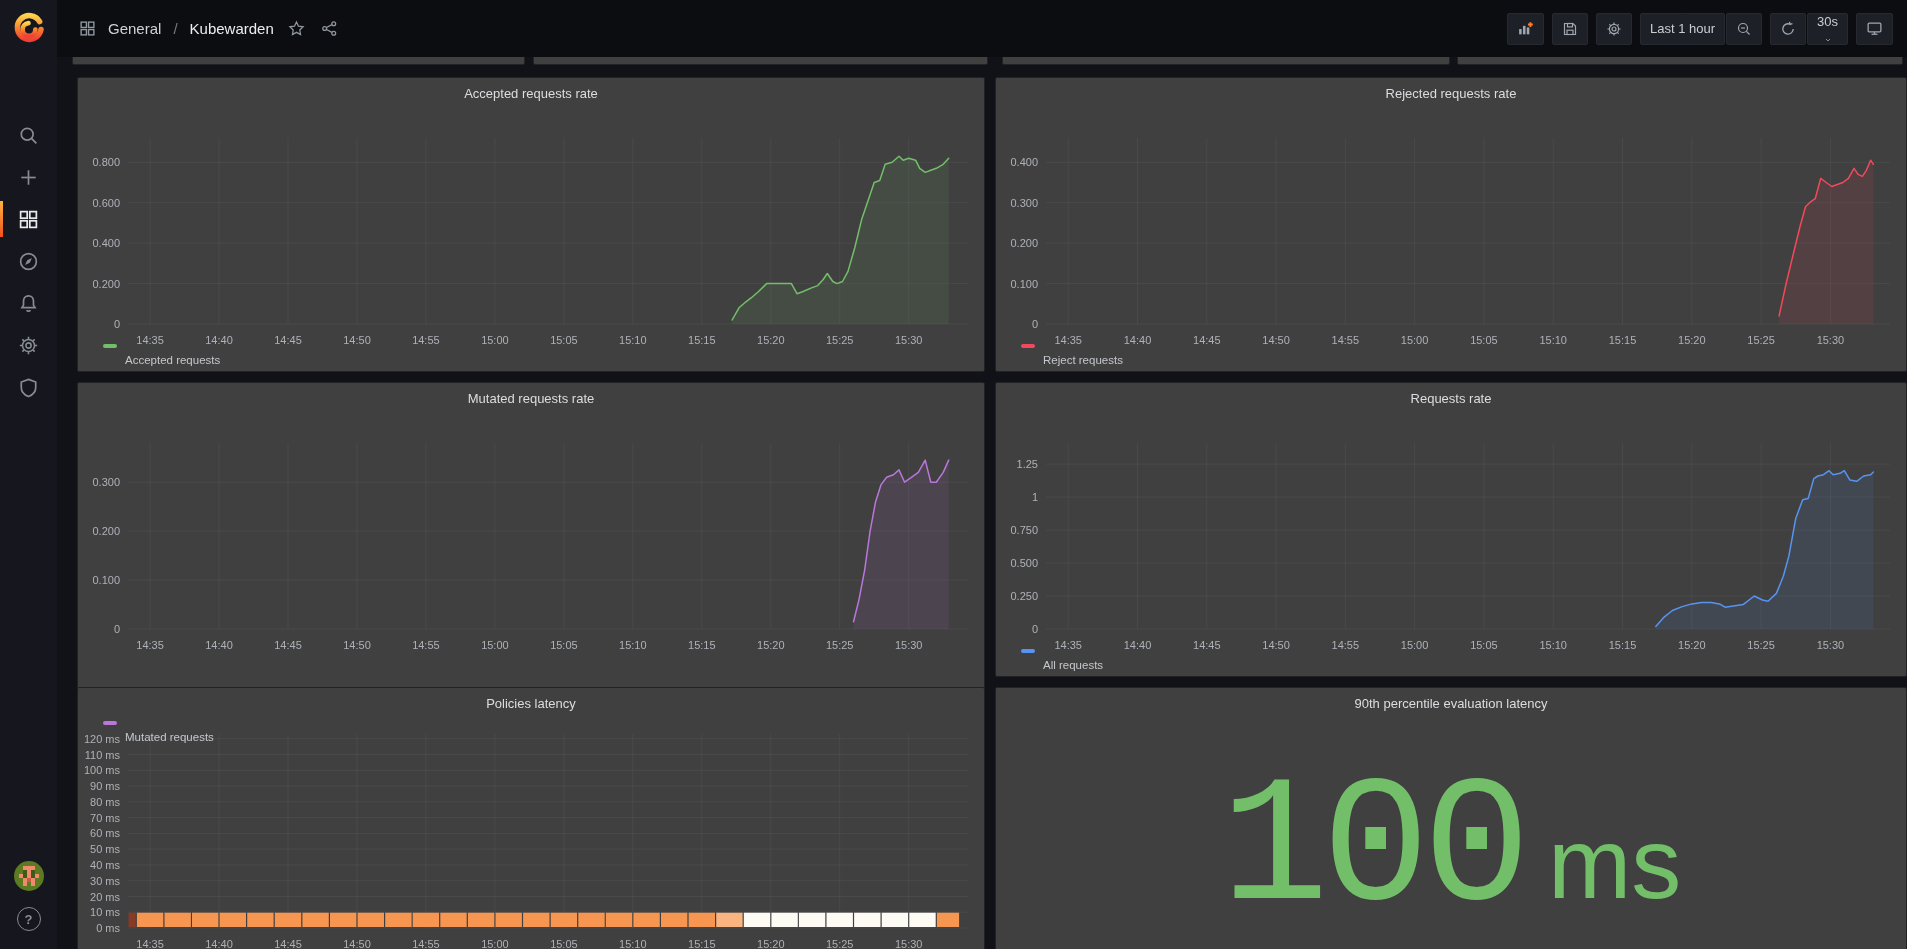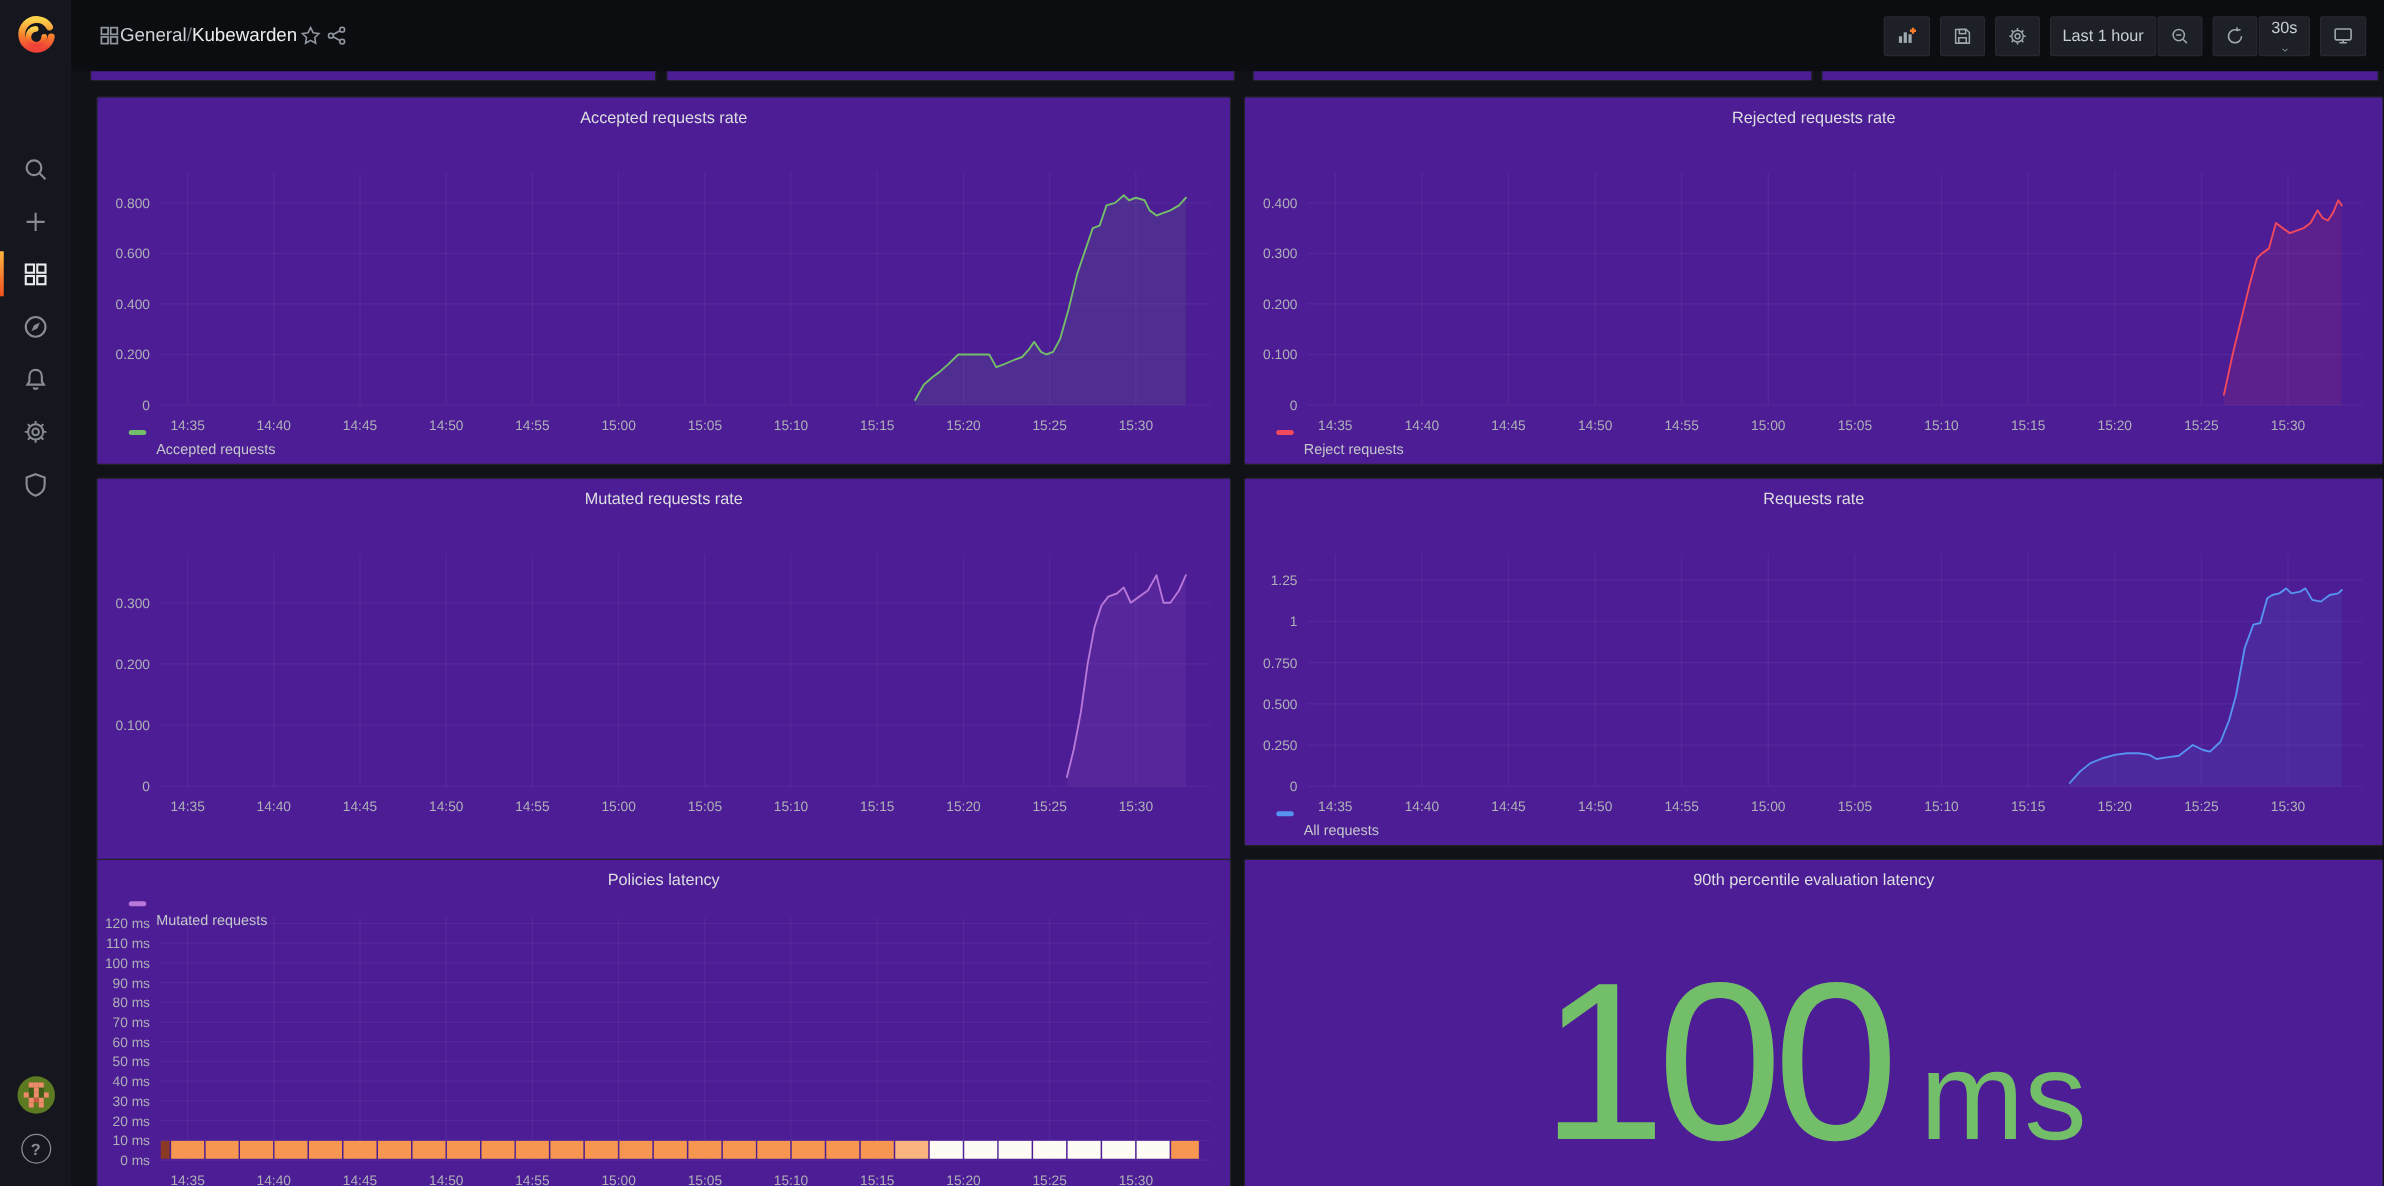--- a/index.html
+++ b/index.html
@@ -4,21 +4,21 @@
 <style>
   html,body{margin:0;padding:0;background:#0b0c0f;}
   .page{position:relative;width:1907px;height:949px;overflow:hidden;background:#111217;
         font-family:"Liberation Sans",sans-serif;color:#d8d9da;}
 
   
   .topnav{position:absolute;left:0;top:0;right:0;height:57px;background:#0c0d11;
           display:flex;align-items:center;justify-content:space-between;padding-left:57px;box-sizing:border-box;}
   .logo-box{position:absolute;left:0;top:0;width:57px;height:57px;background:#16171e;
             display:flex;align-items:center;justify-content:center;cursor:pointer;}
-  .breadcrumb{display:flex;align-items:center;gap:0;margin-left:22px;font-size:15px;}
+  .breadcrumb{display:flex;align-items:center;gap:12px;margin-left:22px;font-size:15px;}
   .crumb-icon{color:#9097a0;display:flex;}
   .crumb-section{color:#d0d2d6;cursor:pointer;}
   .crumb-sep{color:#75797f;}
   .crumb-title{color:#eceded;cursor:pointer;}
   .crumb-btn{background:none;border:none;color:#9097a0;display:flex;align-items:center;padding:2px;cursor:pointer;}
   .toolbar{display:flex;align-items:center;gap:8px;margin-right:14px;}
   .tb-group{display:flex;gap:1px;}
   .tb-btn{height:32px;min-width:32px;background:#1d2026;border:1px solid #26292f;border-radius:2px;
           display:flex;align-items:center;justify-content:center;gap:7px;padding:0 9px;
           color:#9fa7b0;font-size:13px;cursor:pointer;box-sizing:border-box;flex-direction:column;}
@@ -36,32 +36,32 @@
   .avatar{position:relative;width:30px;height:30px;border-radius:50%;background:#5c7a21;overflow:hidden;cursor:pointer;}
   .avatar i{position:absolute;left:9px;top:5px;width:4px;height:4px;background:#ef8a6d;
      box-shadow:4px 0 #ef8a6d,8px 0 #ef8a6d,0 4px #3e5a16,4px 4px #ef8a6d,8px 4px #3e5a16,
      -4px 8px #ef8a6d,0 8px #3e5a16,4px 8px #ef8a6d,8px 8px #3e5a16,12px 8px #ef8a6d,
      0 12px #ef8a6d,4px 12px #c95a43,8px 12px #ef8a6d,0 16px #ef8a6d,8px 16px #ef8a6d;}
   .help-circle{width:22px;height:22px;border-radius:50%;border:1.5px solid #878b93;color:#878b93;
      display:flex;align-items:center;justify-content:center;font-size:13px;font-weight:700;cursor:pointer;}
 
   
   .dashboard{position:absolute;left:57px;top:57px;right:0;bottom:0;overflow:hidden;}
-  .panel{position:absolute;background:#4c1d95;border:1px solid #202226;border-radius:2px;box-sizing:border-box;}
+  .panel{position:absolute;background:#404040;border:1px solid #202226;border-radius:2px;box-sizing:border-box;}
   .panel-title{position:absolute;left:0;right:0;top:0;height:30px;display:flex;align-items:center;justify-content:center;
                font-size:13px;font-weight:500;color:#dcdde0;cursor:pointer;z-index:2;}
   .chart{position:absolute;left:0;top:0;right:0;bottom:0;}
   svg text{font-family:"Liberation Sans",sans-serif;}
   .legend{position:absolute;left:25px;bottom:5px;display:flex;align-items:center;gap:8px;
           font-size:11.5px;color:#c4c7cb;z-index:2;}
   .swatch{width:14px;height:4px;border-radius:2px;display:inline-block;}
   .legend-label{cursor:pointer;margin-top:28px;}
   .stat-wrap{position:absolute;left:0;right:0;top:30px;bottom:0;display:flex;align-items:center;justify-content:center;}
   .stat-inner{display:flex;align-items:baseline;gap:24px;line-height:0.8;}
-  .stat-value{font-size:180px;font-weight:500;letter-spacing:-7px;}
+  .stat-value{font-size:180px;font-weight:500;letter-spacing:-7px;font-family:Liberation Mono, monospace;}
   .stat-unit{font-size:100px;font-weight:500;}
 </style>
 </head>
 <body>
 
 <div class="page">
 
   <div class="topnav">
     <div class="logo-box">
       <svg width="34" height="34" viewBox="0 0 32 32">

